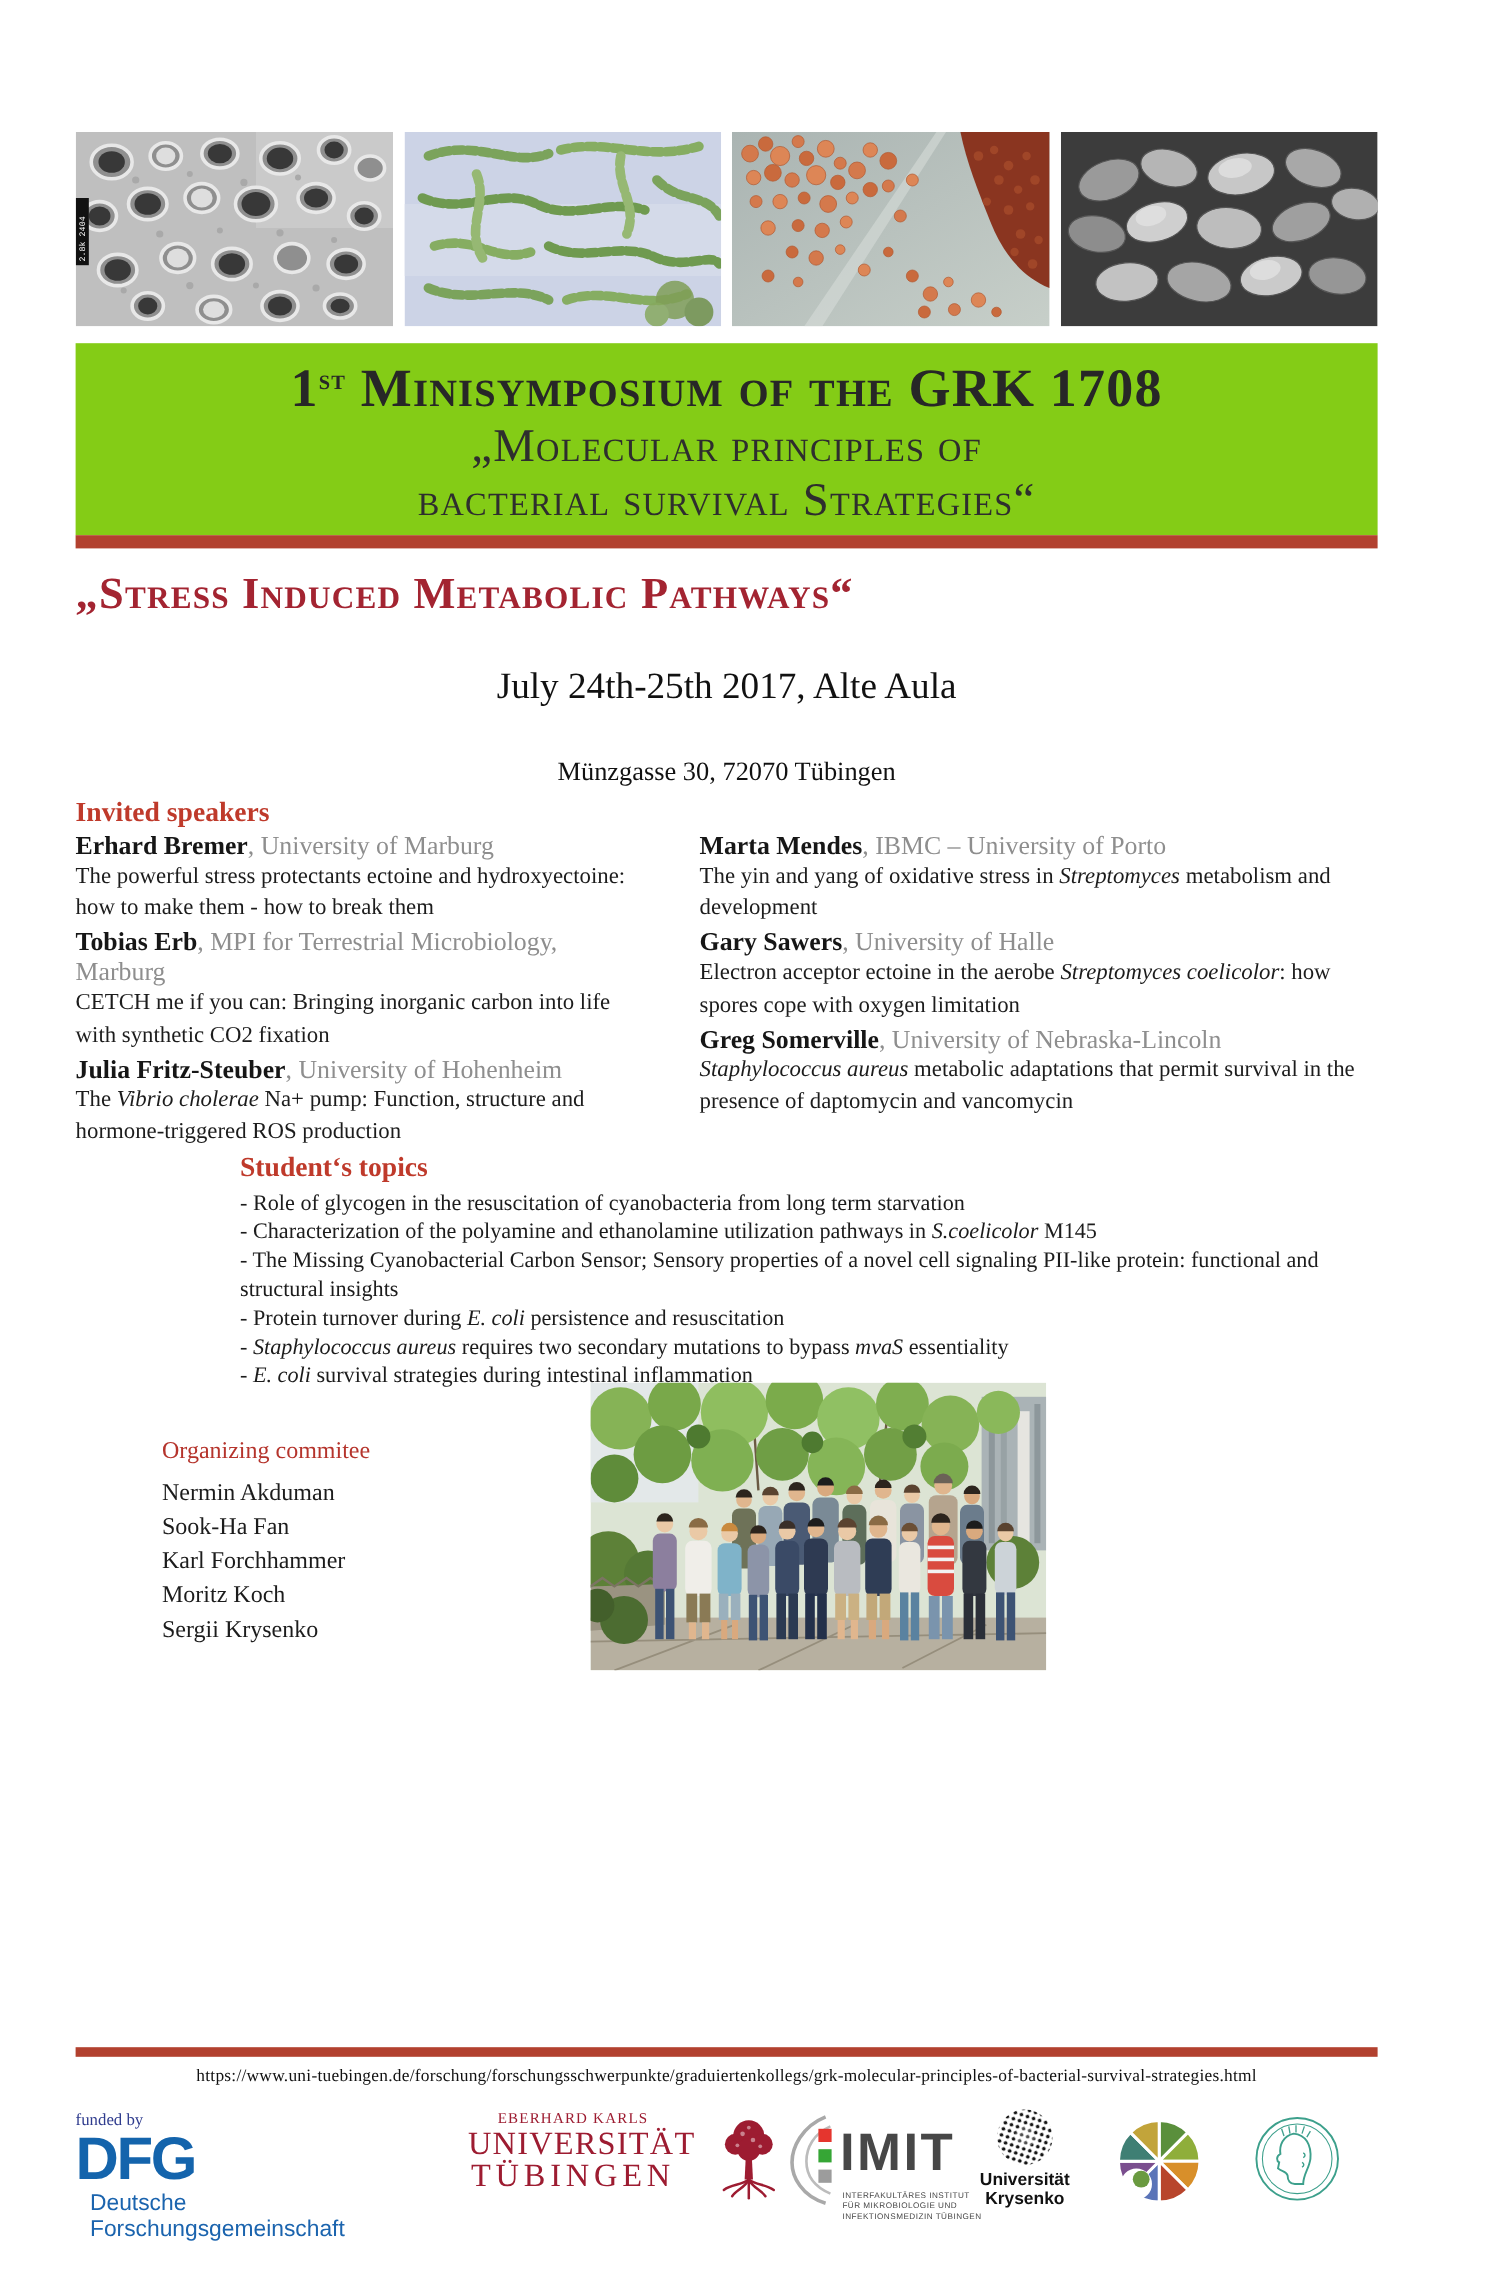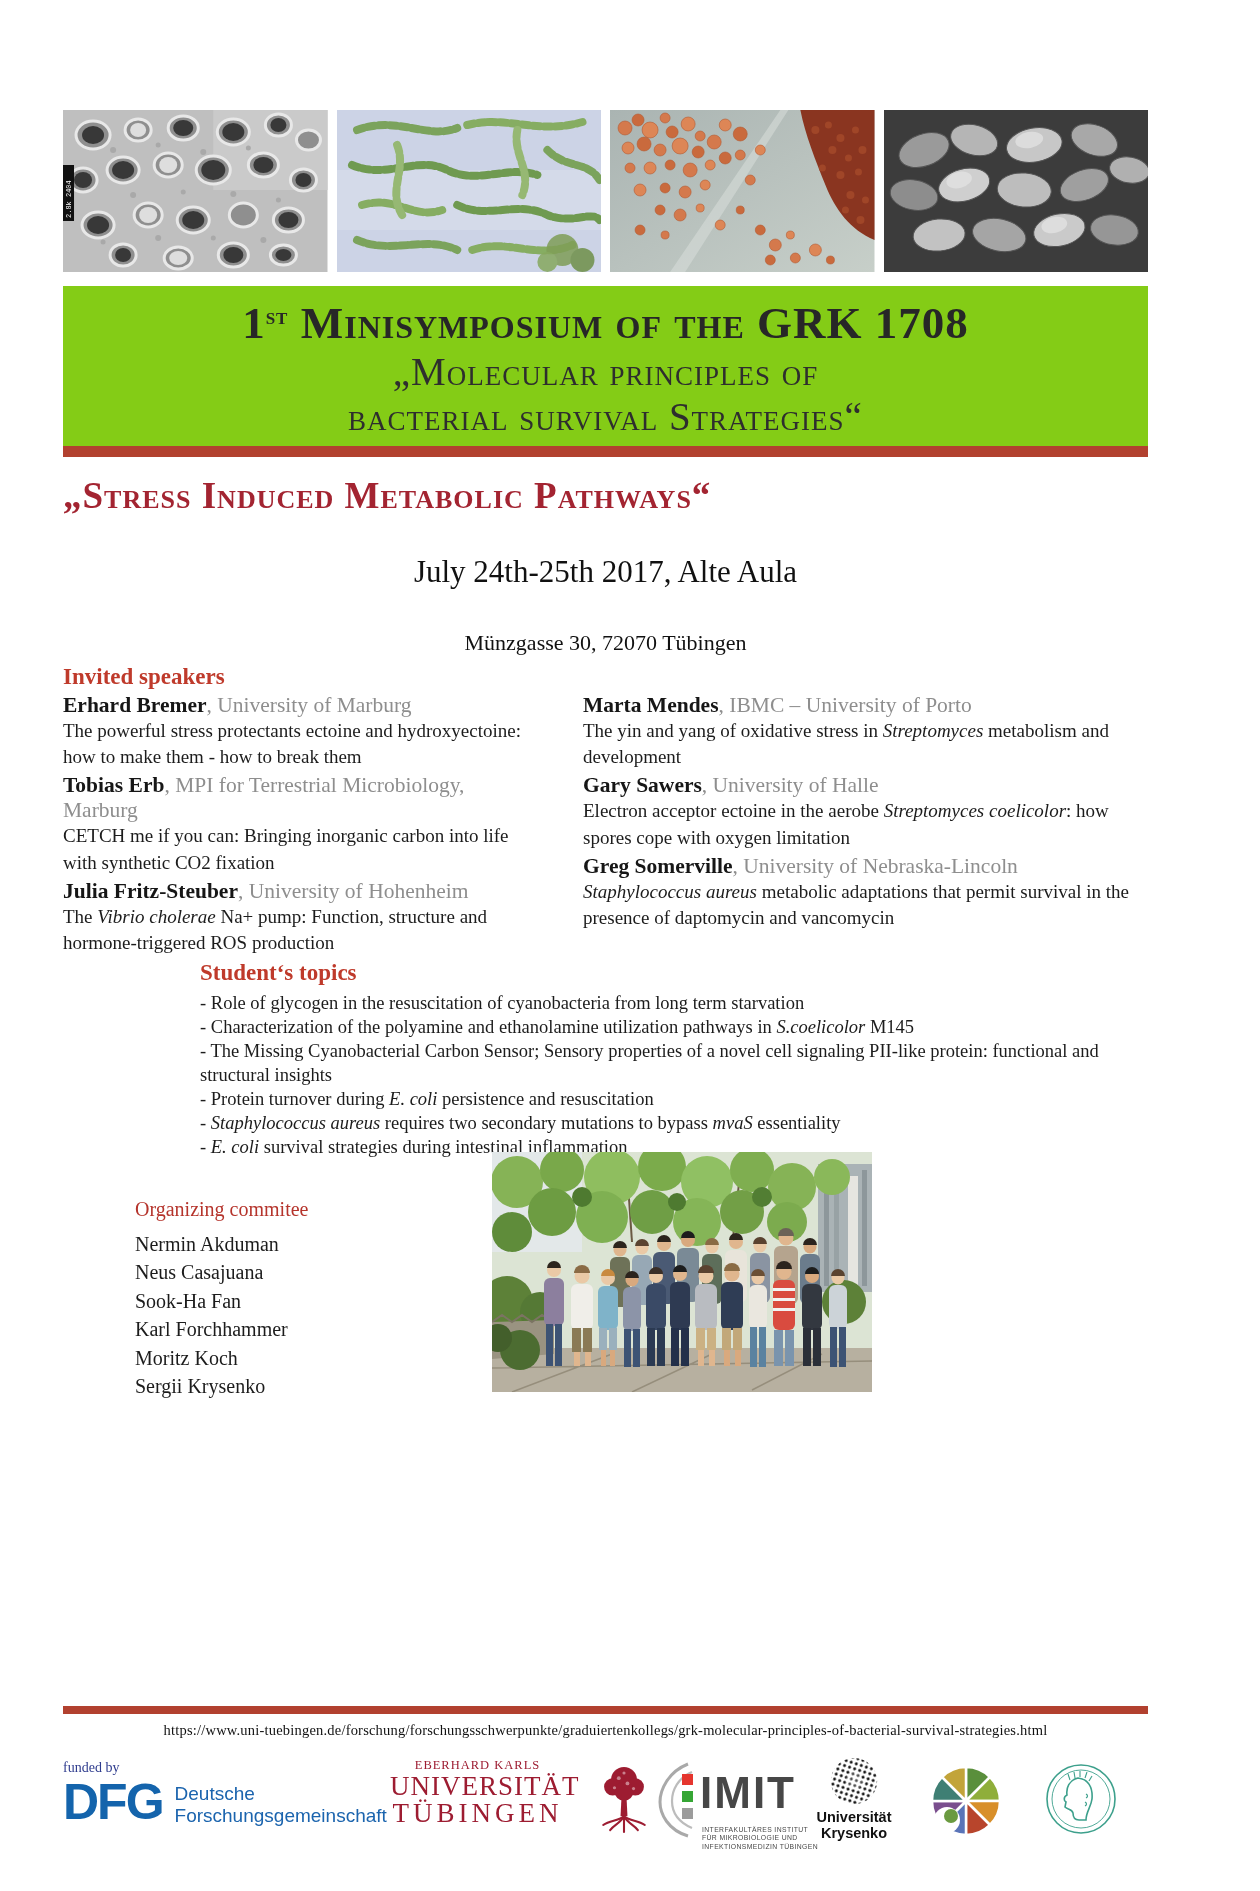--- a/index.html
+++ b/index.html
@@ -56,21 +56,21 @@
   .cm-name{font-size:20px;line-height:1.42;color:#1c1c1c;}
 
   
   .url-line{position:absolute;left:63px;top:1722px;width:1085px;text-align:center;font-size:14.5px;
             letter-spacing:.2px;color:#111;}
 
   
   .footer{position:absolute;left:0;top:1756px;width:1260px;height:120px;}
   .flogo{position:absolute;}
   .funded-by{font-size:14px;color:#2f3c8e;margin-bottom:2px;}
-  .dfg-row{display:flex;align-items:center;}
+  .dfg-row{display:flex;align-items:flex-start;flex-direction:column;}
   .dfg-word{font-family:"Liberation Sans",sans-serif;font-weight:bold;font-size:50px;line-height:.85;
             color:#1464ac;letter-spacing:-2px;}
   .dfg-name{font-family:"Liberation Sans",sans-serif;font-size:19px;line-height:1.15;color:#1b64ae;margin:5px 0 0 12px;}
   .tueb-block{left:390px;top:2px;width:175px;text-align:center;color:#9d1c31;}
   .tueb-l1{font-size:12.5px;letter-spacing:1px;}
   .tueb-l2{font-size:27px;letter-spacing:1px;line-height:1.0;}
   .tueb-l3{font-size:27px;letter-spacing:4px;line-height:1.0;}
   .imit-caption{font-family:"Liberation Sans",sans-serif;font-size:6.8px;line-height:1.25;color:#474747;letter-spacing:.4px;}
   .stutt-text{font-family:"Liberation Sans",sans-serif;font-weight:bold;font-size:14.5px;line-height:1.1;color:#111;text-align:center;}
 </style>
@@ -512,21 +512,20 @@
           </g>
       </g>
       <circle cx="28" cy="198" r="20" fill="#4c6c31"></circle>
         <circle cx="6" cy="186" r="14" fill="#435f2b"></circle>
     </svg>
   </div>
 
   <div class="committee">
     <div class="cm-heading">Organizing commitee</div>
     <div class="cm-name">Nermin Akduman</div>
-    <div class="cm-name">Neus Casajuana</div>
     <div class="cm-name">Sook-Ha Fan</div>
     <div class="cm-name">Karl Forchhammer</div>
     <div class="cm-name">Moritz Koch</div>
     <div class="cm-name">Sergii Krysenko</div>
   </div>
 
   <div class="red-bar" id="bar2"></div>
   <div class="url-line">https://www.uni-tuebingen.de/forschung/forschungsschwerpunkte/graduiertenkollegs/grk-molecular-principles-of-bacterial-survival-strategies.html</div>
 
   <div class="footer">

